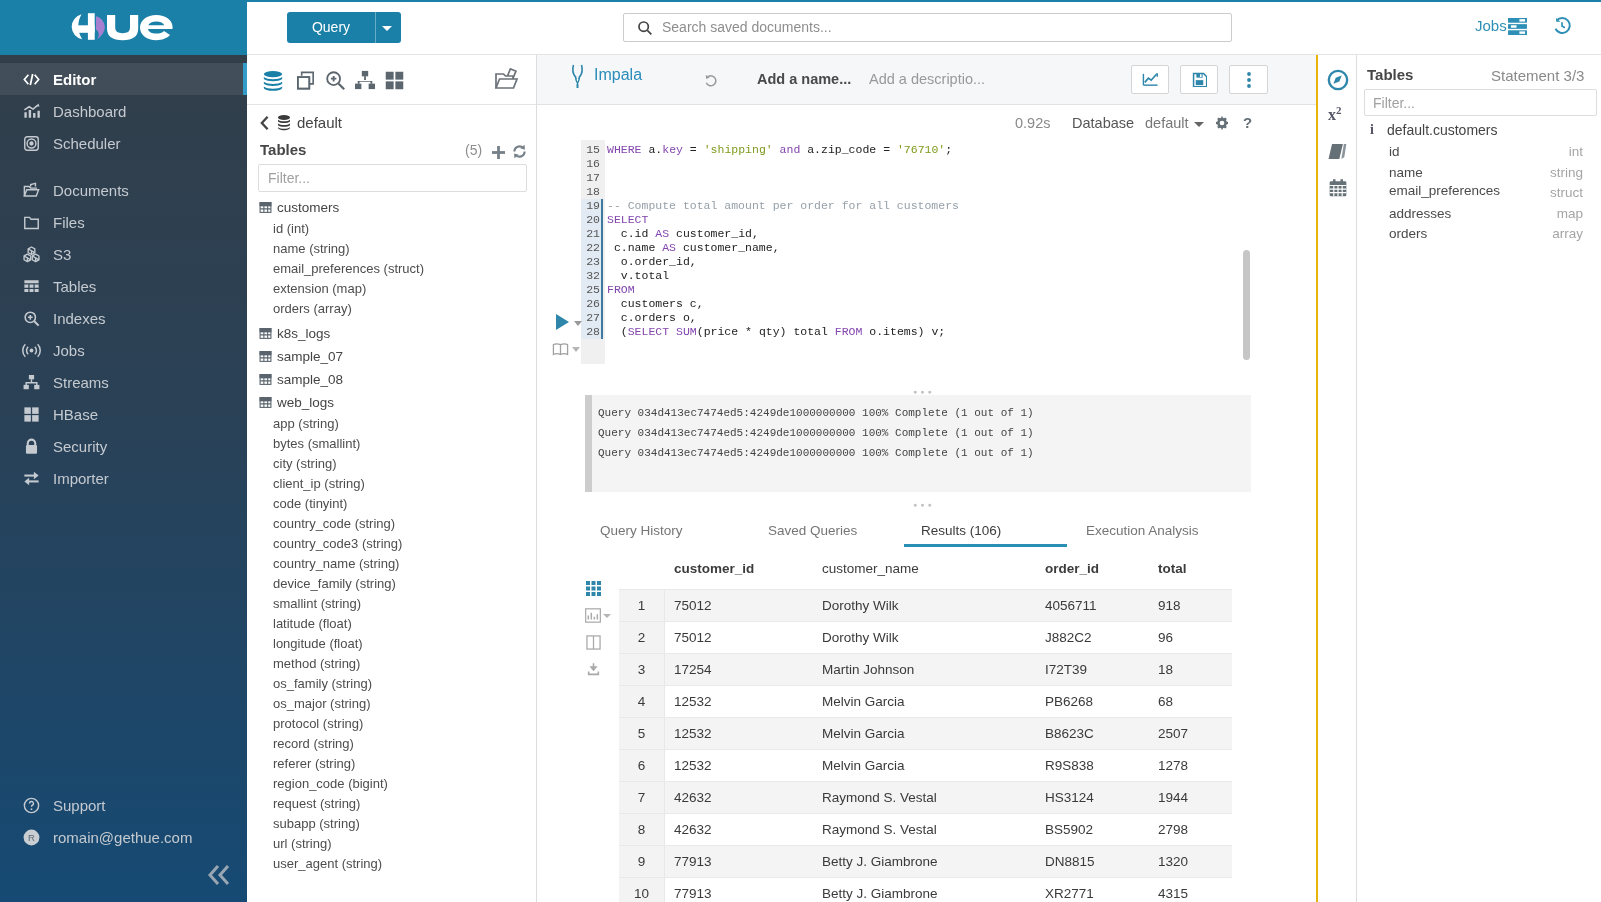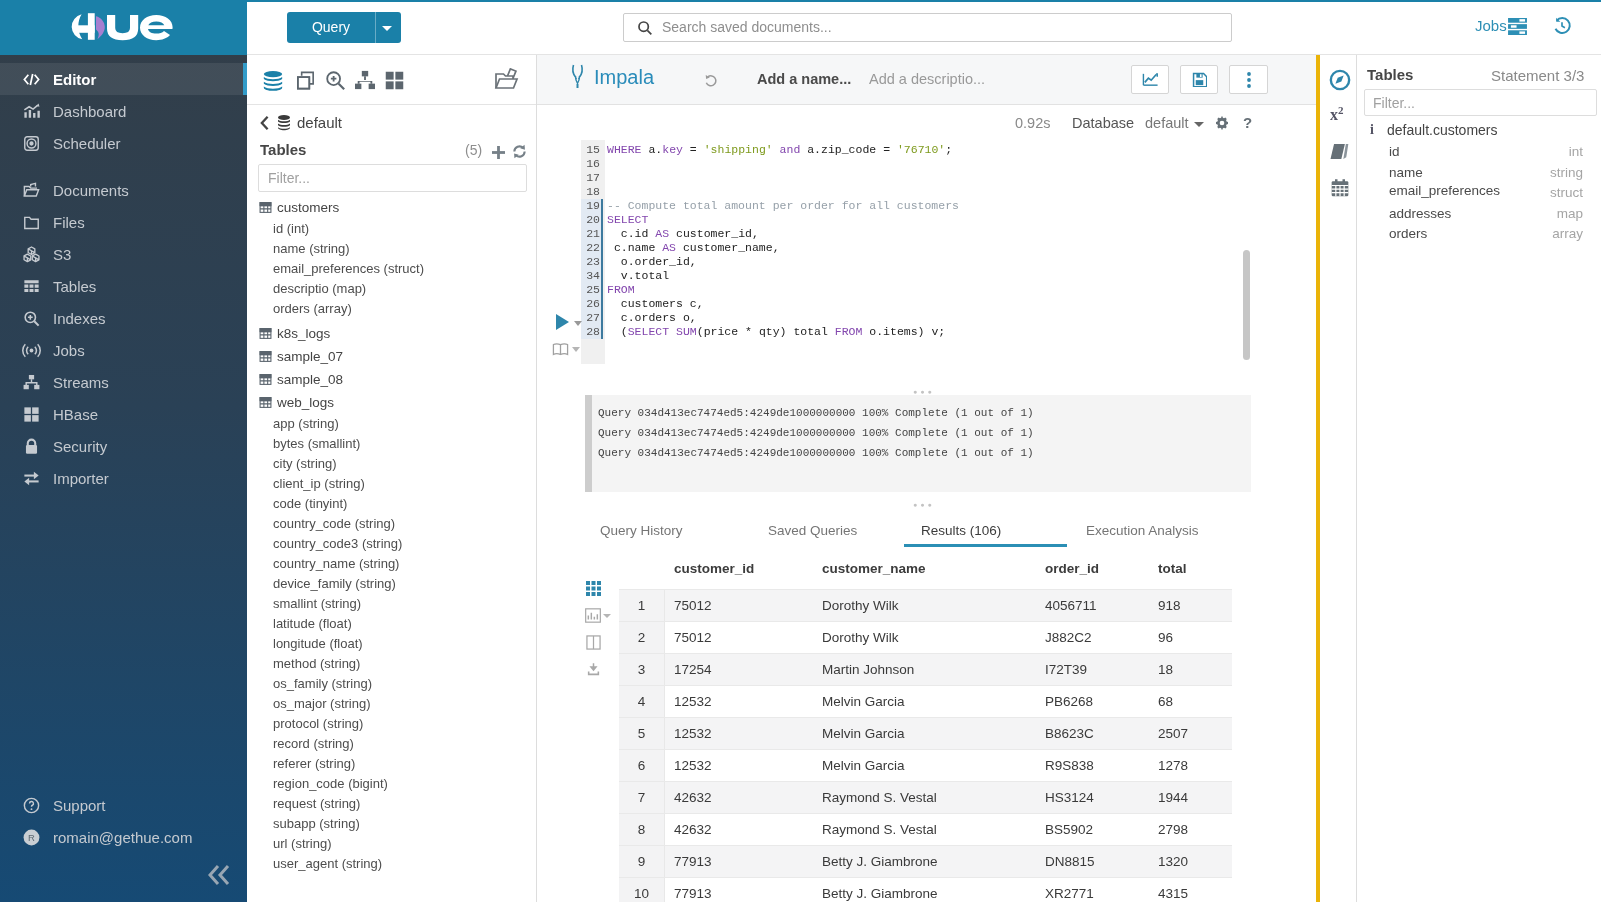--- a/index.html
+++ b/index.html
@@ -33,21 +33,21 @@
 .cl{position:absolute;left:0;height:14px;line-height:14px;font-family:"Liberation Mono",monospace;font-size:11.5px;color:#222;white-space:pre}
 .cl .ln{position:absolute;left:44px;width:19px;text-align:right;color:#555}
 .cl .cd{position:absolute;left:70px}
 .k{color:#8347ae}.s{color:#7e9a1d}.cm{color:#96a0a9}
 .tab{position:absolute;top:460px;font-size:13.5px;color:#757575;height:32px;line-height:32px}
 .row{position:relative;height:32px;border-bottom:1px solid #e9e9e9;font-size:13.5px;color:#3a3a3a}
 .row.odd{background:#f4f4f5}
 .row .num{position:absolute;left:0;top:0;width:46px;height:31px;background:#f3f3f4;border-right:1px solid #e8e8e8;text-align:center;line-height:31px}
 .row span.c{position:absolute;top:0;line-height:31px}
 
-#rs{position:absolute;left:1316px;top:55px;width:40px;height:847px;border-left:4px solid #eab308;background:#fff}
+#rs{position:absolute;left:1316px;top:55px;width:40px;height:847px;border-left:2px solid #eab308;background:#fff}
 #rp{position:absolute;left:1356px;top:55px;width:245px;height:847px;border-left:1px solid #ddd;background:#fff}
 .rcol{position:absolute;left:32px;height:21px;line-height:21px;font-size:13.5px;color:#4a4a4a}
 .rtyp{position:absolute;height:21px;line-height:21px;font-size:13.5px;color:#a5a5a5;text-align:right;right:18px}
 .inp{border:1px solid #ddd;border-radius:2px;color:#a9a9a9;font-size:14px;background:#fff}
 .inp::placeholder{color:#a0a0a0;opacity:1}
 </style></head><body>
 
 <div id="sb">
  <div id="logo">
   <svg width="110" height="40" style="position:absolute;left:66px;top:8px" viewBox="66 8 110 40">
@@ -230,21 +230,21 @@
  <input class="inp ab" style="left: 11px; top: 109px; width: 269px; height: 28px; padding-left: 9px;" placeholder="Filter...">
  <div class="ab" style="left:0;top:141px;width:289px">
   <div class="trow"><svg viewBox="0 0 24 24" fill="none" stroke="#5a646d" stroke-width="2">
           <rect x="2" y="3" width="20" height="18"></rect>
           <path d="M2 8.5h20M2 14.5h20M9 8.5V21M16 8.5V21"></path>
           <rect x="2" y="3" width="20" height="5.5" fill="#5a646d"></rect>
         </svg>customers</div>
   <div class="crow">id (int)</div>
   <div class="crow">name (string)</div>
   <div class="crow">email_preferences (struct)</div>
-  <div class="crow">descriptio (map)</div>
+  <div class="crow">extension (map)</div>
   <div class="crow">orders (array)</div>
   <div style="height:3px"></div>
   <div class="trow"><svg viewBox="0 0 24 24" fill="none" stroke="#5a646d" stroke-width="2">
           <rect x="2" y="3" width="20" height="18"></rect>
           <path d="M2 8.5h20M2 14.5h20M9 8.5V21M16 8.5V21"></path>
           <rect x="2" y="3" width="20" height="5.5" fill="#5a646d"></rect>
         </svg>k8s_logs</div>
   <div class="trow"><svg viewBox="0 0 24 24" fill="none" stroke="#5a646d" stroke-width="2">
           <rect x="2" y="3" width="20" height="18"></rect>
           <path d="M2 8.5h20M2 14.5h20M9 8.5V21M16 8.5V21"></path>
@@ -288,21 +288,21 @@
 
 <div id="ed">
  <div id="edhead">
   <svg class="ab" style="left:32px;top:9px" width="17" height="30" viewBox="0 0 17 30" fill="none" stroke="#2e86ab" stroke-width="1.6">
         <path d="M4.5 1C3 6 4 10 6.5 13M12.5 1C14 6 13 10 10.5 13"></path>
         <path d="M6.5 12c0 3 .8 5.5 2 7.5 1.2-2 2-4.5 2-7.5" stroke-width="1.4"></path>
         <path d="M8.5 20v4" stroke-width="2"></path>
         <circle cx="7" cy="14.5" r=".8" fill="#2e86ab" stroke="none"></circle>
         <circle cx="10" cy="14.5" r=".8" fill="#2e86ab" stroke="none"></circle>
       </svg>
-  <span class="ab" style="left:57px;top:11px;font-size:20px;color:#2a8cba">Impala</span>
+  <span class="ab" style="left:57px;top:11px;font-size:16px;color:#2a8cba">Impala</span>
   <svg class="ab" style="left:167px;top:19px" width="14" height="14" viewBox="0 0 24 24" fill="none" stroke="#9a9a9a" stroke-width="2.6">
         <path d="M6.5 5a8.5 8.5 0 11-2.5 10"></path>
         <polygon points="3,1.5 3.6,8.5 10,6" fill="#9a9a9a" stroke="none"></polygon>
       </svg>
   <span class="ab" style="left:220px;top:16px;font-size:14.5px;font-weight:bold;color:#4a4a4a">Add a name...</span>
   <span class="ab" style="left:332px;top:16px;font-size:14.5px;color:#999">Add a descriptio...</span>
   <div class="ebtn" style="left:594px">
         <svg width="17" height="15" viewBox="0 0 24 20" fill="none" stroke="#2e86ab" stroke-width="2.2">
           <path d="M2 18V2" stroke-width="2"></path>
           <path d="M2 18h20" stroke-width="2"></path>
@@ -341,21 +341,21 @@
  <div id="code">
   <div class="cl" style="top:88px"><span class="ln">15</span><span class="cd"><span class="k">WHERE</span> a.<span class="k">key</span> = <span class="s">'shipping'</span> <span class="k">and</span> a.zip_code = <span class="s">'76710'</span>;</span></div>
   <div class="cl" style="top:102px"><span class="ln">16</span></div>
   <div class="cl" style="top:116px"><span class="ln">17</span></div>
   <div class="cl" style="top:130px"><span class="ln">18</span></div>
   <div class="cl" style="top:144px"><span class="ln">19</span><span class="cd"><span class="cm">-- Compute total amount per order for all customers</span></span></div>
   <div class="cl" style="top:158px"><span class="ln">20</span><span class="cd"><span class="k">SELECT</span></span></div>
   <div class="cl" style="top:172px"><span class="ln">21</span><span class="cd">  c.id <span class="k">AS</span> customer_id,</span></div>
   <div class="cl" style="top:186px"><span class="ln">22</span><span class="cd"> c.name <span class="k">AS</span> customer_name,</span></div>
   <div class="cl" style="top:200px"><span class="ln">23</span><span class="cd">  o.order_id,</span></div>
-  <div class="cl" style="top:214px"><span class="ln">34</span><span class="cd">  v.total</span></div>
+  <div class="cl" style="top:214px"><span class="ln">32</span><span class="cd">  v.total</span></div>
   <div class="cl" style="top:228px"><span class="ln">25</span><span class="cd"><span class="k">FROM</span></span></div>
   <div class="cl" style="top:242px"><span class="ln">26</span><span class="cd">  customers c,</span></div>
   <div class="cl" style="top:256px"><span class="ln">27</span><span class="cd">  c.orders o,</span></div>
   <div class="cl" style="top:270px"><span class="ln">28</span><span class="cd">  (<span class="k">SELECT</span> <span class="k">SUM</span>(price * qty) total <span class="k">FROM</span> o.items) v;</span></div>
  </div>
 
  <div class="ab" style="left:19px;top:259px;width:0;height:0;border-top:8px solid transparent;border-bottom:8px solid transparent;border-left:13px solid #2e86ab"></div>
  <div class="ab" style="left:37px;top:266px;width:0;height:0;border-left:4.5px solid transparent;border-right:4.5px solid transparent;border-top:5px solid #999"></div>
  <svg class="ab" style="left:15px;top:287px" width="17" height="15" viewBox="0 0 24 20" fill="none" stroke="#a0a0a0" stroke-width="1.8">
       <path d="M2 3c3-1.5 6-1.5 10 0 4-1.5 7-1.5 10 0v14c-3-1.5-6-1.5-10 0-4-1.5-7-1.5-10 0z"></path>
@@ -398,21 +398,21 @@
  <svg class="ab" style="left:49px;top:580px" width="15" height="15" viewBox="0 0 24 24" fill="none" stroke="#a8a8a8" stroke-width="2">
       <rect x="1.5" y="1.5" width="21" height="21"></rect>
       <path d="M12 1.5v21"></path>
     </svg>
  <svg class="ab" style="left:49px;top:607px" width="15" height="15" viewBox="0 0 24 24" fill="#a8a8a8">
       <path d="M12 2v10M8 8l4 5 4-5z" stroke="#a8a8a8" stroke-width="2.4" fill="none"></path>
       <path d="M3 15v6h18v-6h-2.5v3.5h-13V15z"></path>
     </svg>
 
  <span class="ab" style="left:137px;top:506px;font-size:13.5px;font-weight:bold;color:#3c3c3c">customer_id</span>
- <span class="ab" style="left:285px;top:506px;font-size:13.5px;font-weight:bold;color:#3c3c3c">customer_name</span>
+ <span class="ab" style="left:285px;top:506px;font-size:13.5px;font-weight:normal;color:#3c3c3c">customer_name</span>
  <span class="ab" style="left:508px;top:506px;font-size:13.5px;font-weight:bold;color:#3c3c3c">order_id</span>
  <span class="ab" style="left:621px;top:506px;font-size:13.5px;font-weight:bold;color:#3c3c3c">total</span>
 
  <div class="ab" style="left:82px;top:534px;width:613px;border-top:1px solid #e9e9e9;height:313px;overflow:hidden" id="rows">
   <div class="row odd">
         <span class="num">1</span>
         <span class="c" style="left:55px">75012</span>
         <span class="c" style="left:203px">Dorothy Wilk</span>
         <span class="c" style="left:426px">4056711</span>
         <span class="c" style="left:539px">918</span>

